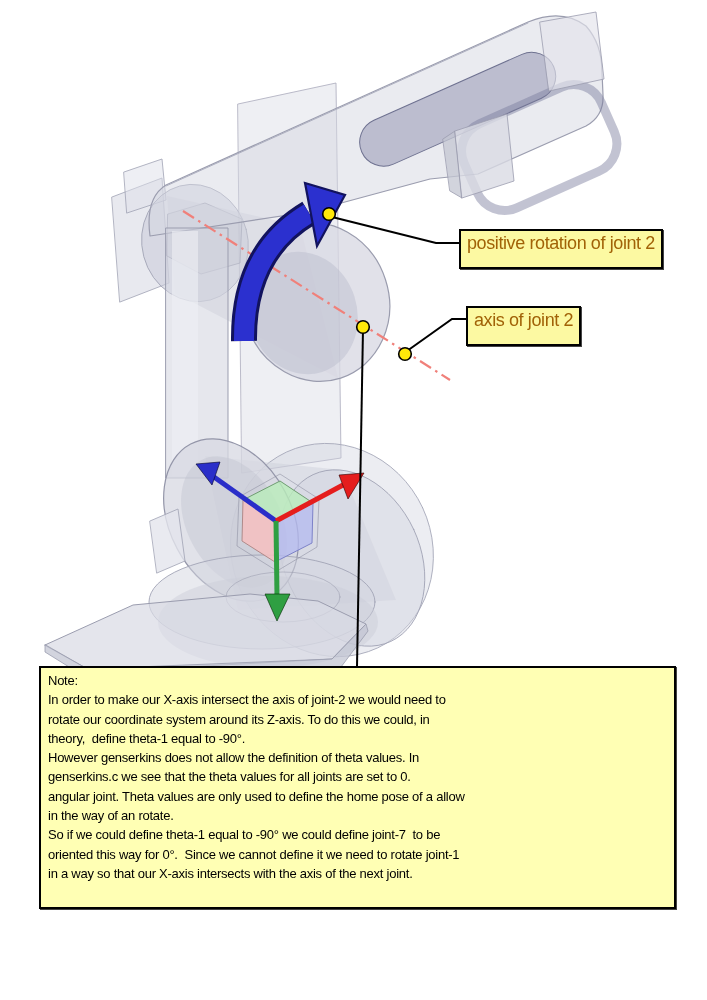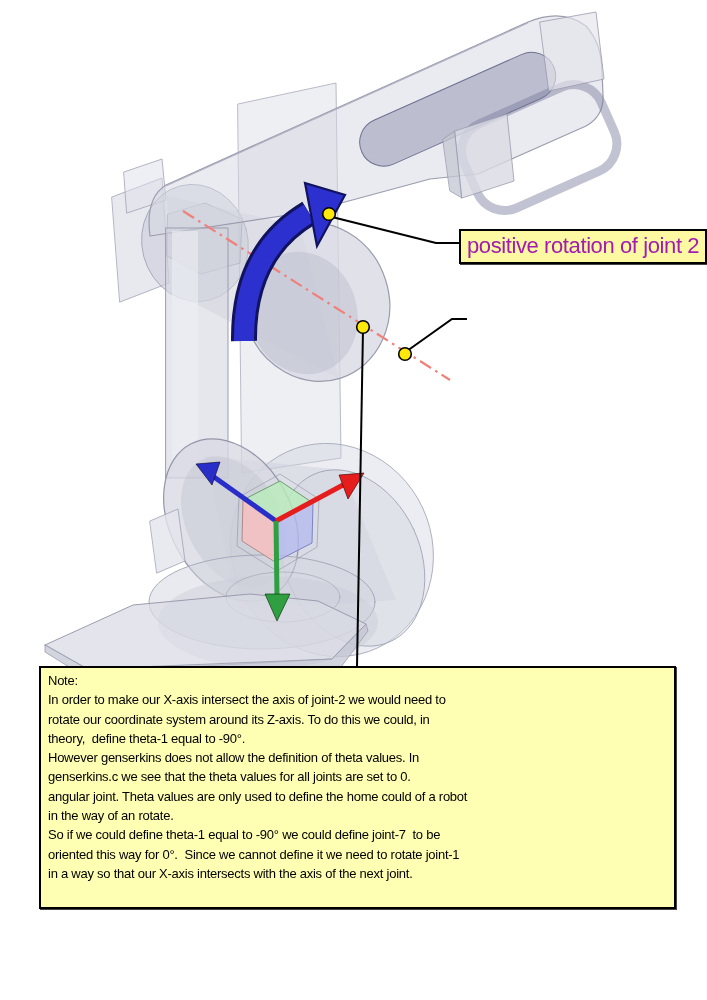--- a/index.html
+++ b/index.html
@@ -6,24 +6,24 @@
   #stage{
     position:relative;width:707px;height:1000px;background:#fff;overflow:hidden;
     font-family:"Liberation Sans","DejaVu Sans",sans-serif;
   }
   #scene{position:absolute;left:0;top:0;}
   .callout{
     position:absolute;
     background:var(--label-bg);
     border:2px solid #000;
     box-shadow:1px 1px 0 #444;
-    padding:2px 6px 3px 6px;
-    font-size:22px;
+    padding:2px 6px 12px 6px;
+    font-size:18px;
     letter-spacing:-0.4px;
-    color:#a21caf;
+    color:#a16207;
     white-space:nowrap;
     line-height:1.2;
   }
   #note-box{
     position:absolute;
     left:39px;top:666px;width:637px;height:243px;
     box-sizing:border-box;
     background:var(--note-bg);
     border:2px solid #000;
     box-shadow:1px 1px 0 #444;
@@ -117,28 +117,29 @@
     <polyline class="leader" points="332,217 436,243 459,243"></polyline>
     <polyline class="leader" points="407,351 452,319 467,319"></polyline>
 
     <circle class="marker-dot" cx="329" cy="214" r="6.3" stroke-width="1.6"></circle>
     <circle class="marker-dot" cx="363" cy="327" r="6.3" stroke-width="1.6"></circle>
     <circle class="marker-dot" cx="405" cy="354" r="6.3" stroke-width="1.6"></circle>
   </svg>
 
   <div class="callout" style="left:459px;top:229px;">positive rotation of joint 2</div>
 
+  <div class="callout" style="left:466px;top:306px;">axis of joint 2</div>
 
   <div id="note-box">
     <div class="note-line">Note:</div>
     <div class="note-line">In order to make our X-axis intersect the axis of joint-2 we would need to</div>
     <div class="note-line">rotate our coordinate system around its Z-axis. To do this we could, in</div>
     <div class="note-line">theory,  define theta-1 equal to -90°.</div>
     <div class="note-line">However genserkins does not allow the definition of theta values. In</div>
     <div class="note-line">genserkins.c we see that the theta values for all joints are set to 0.</div>
-    <div class="note-line">angular joint. Theta values are only used to define the home could of a robot</div>
+    <div class="note-line">angular joint. Theta values are only used to define the home pose of a allow</div>
     <div class="note-line">in the way of an rotate.</div>
     <div class="note-line">So if we could define theta-1 equal to -90° we could define joint-7  to be</div>
     <div class="note-line">oriented this way for 0°.  Since we cannot define it we need to rotate joint-1</div>
     <div class="note-line">in a way so that our X-axis intersects with the axis of the next joint.</div>
   </div>
 
 </div>
 
 </body></html>

